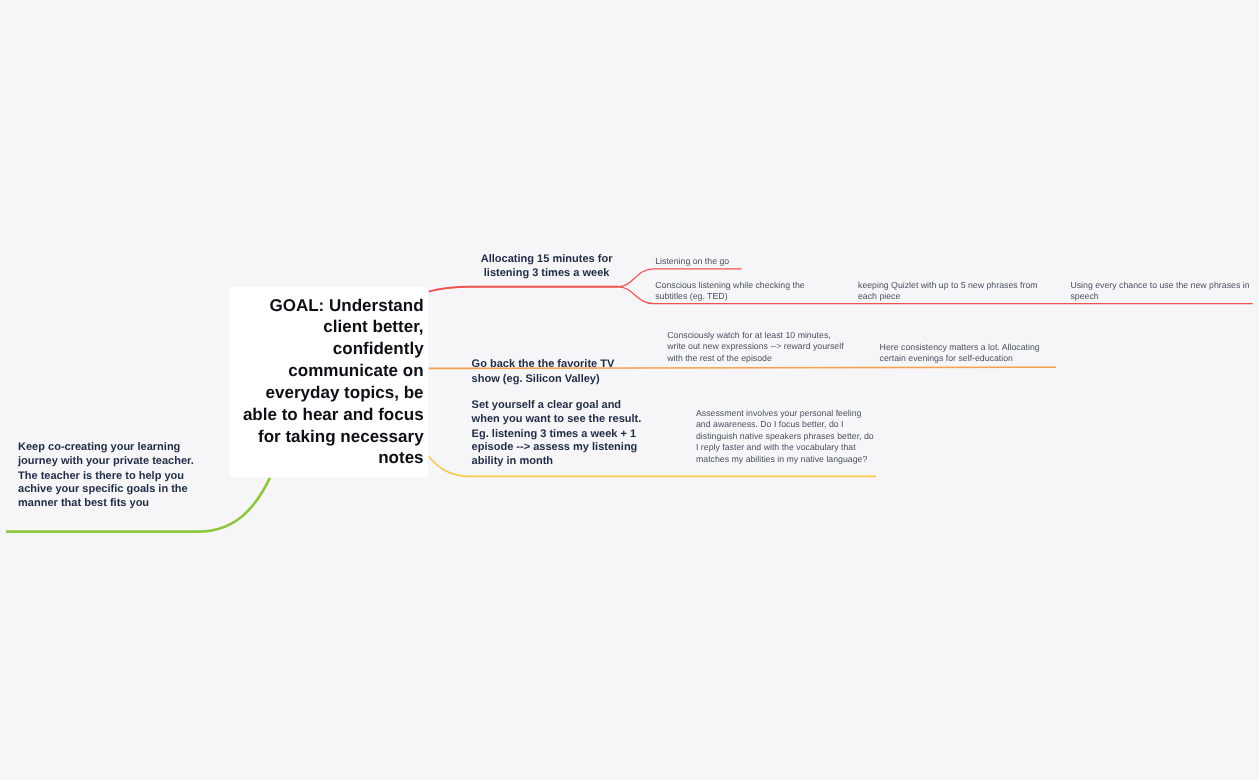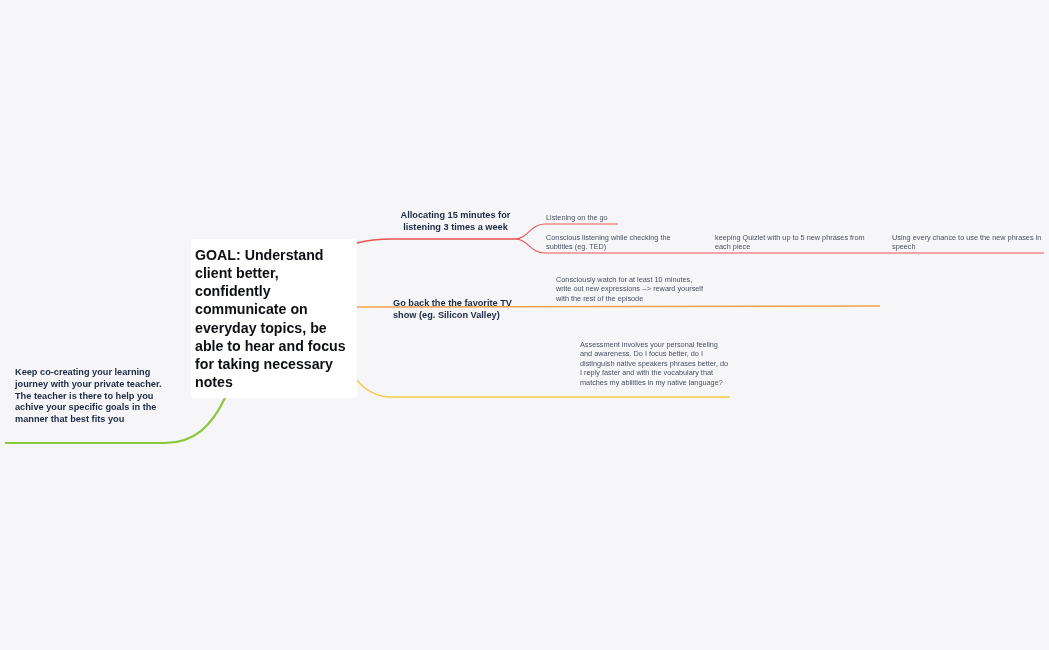--- a/index.html
+++ b/index.html
@@ -9,21 +9,21 @@
       position: relative;
       font-family: "Liberation Sans", "DejaVu Sans", sans-serif;
       color: #1f2a44;
     }
     .canvas { position: absolute; left: 0; top: 0; width: 1049px; height: 650px; }
     svg.links { position: absolute; left: 0; top: 0; width: 1049px; height: 650px; pointer-events: none; }
     .node { position: absolute; line-height: 1.28; }
     .root {
       left: 191px; top: 239px; width: 166px; height: 159px;
       background: #ffffff; border-radius: 4px;
-      font-weight: bold; font-size: 14.2px; text-align: left;
+      font-weight: bold; font-size: 14.2px; text-align: right;
       color: #0d0f14; display: flex; align-items: center; justify-content: center;
       line-height: 1.28; padding: 0 4px; box-sizing: border-box;
     }
     .main { font-weight: bold; font-size: 9.2px; color: #1f2a44; }
     .sub { font-size: 7.3px; color: #4a5060; line-height: 1.3; }
   </style>
 </head>
 <body>
 
 <div class="canvas">
@@ -64,18 +64,24 @@
   <div class="node sub" style="left:892px; top:233px; width:152px;">
     <span>Using every chance to use the new phrases in speech</span>
   </div>
 
   <div class="node main" style="left:393px; top:277px; width:130px;margin-top:21px;">
     <span>Go back the the favorite TV show (eg. Silicon Valley)</span>
   </div>
   <div class="node sub" style="left:556px; top:275px; width:148px;">
     <span>Consciously watch for at least 10 minutes, write out new expressions --&gt; reward yourself with the rest of the episode</span>
   </div>
+  <div class="node sub" style="left:733px; top:285px; width:150px;">
+    <span>Here consistency matters a lot. Allocating certain evenings for self-education</span>
+  </div>
 
+  <div class="node main" style="left:393px; top:332px; width:150px;">
+    <span>Set yourself a clear goal and when you want to see the result. Eg. listening 3 times a week + 1 episode --&gt; assess my listening ability in month</span>
+  </div>
   <div class="node sub" style="left:580px; top:340px; width:150px;">
     <span>Assessment involves your personal feeling and awareness. Do I focus better, do I distinguish native speakers phrases better, do I reply faster and with the vocabulary that matches my abilities in my native language?</span>
   </div>
 
 </div>
 
 </body></html>

